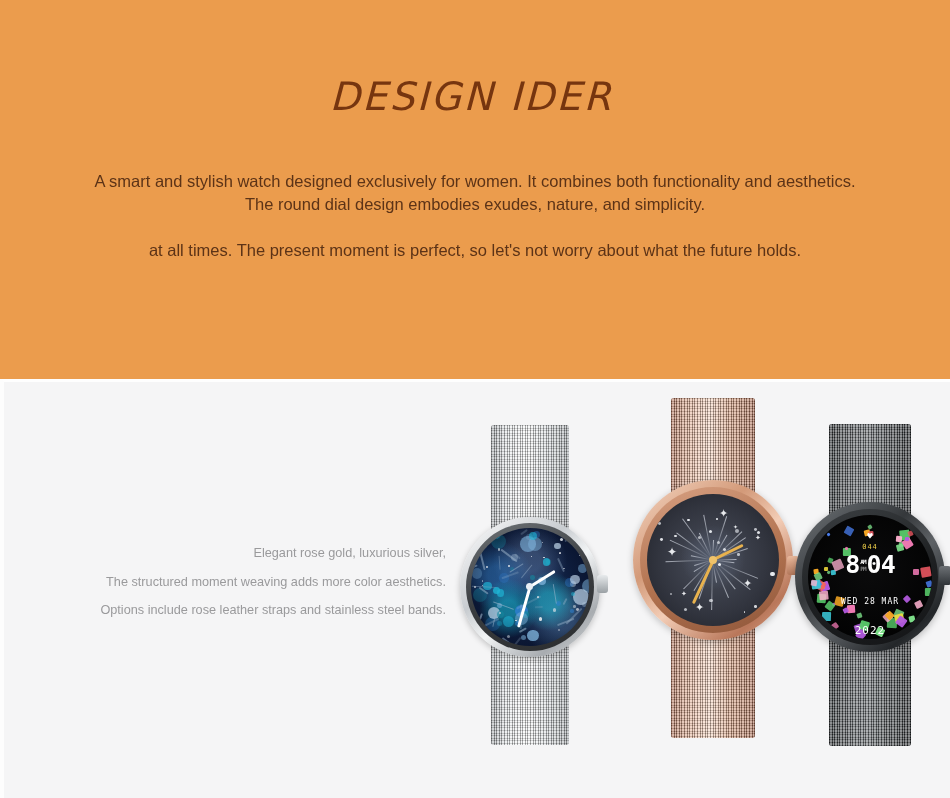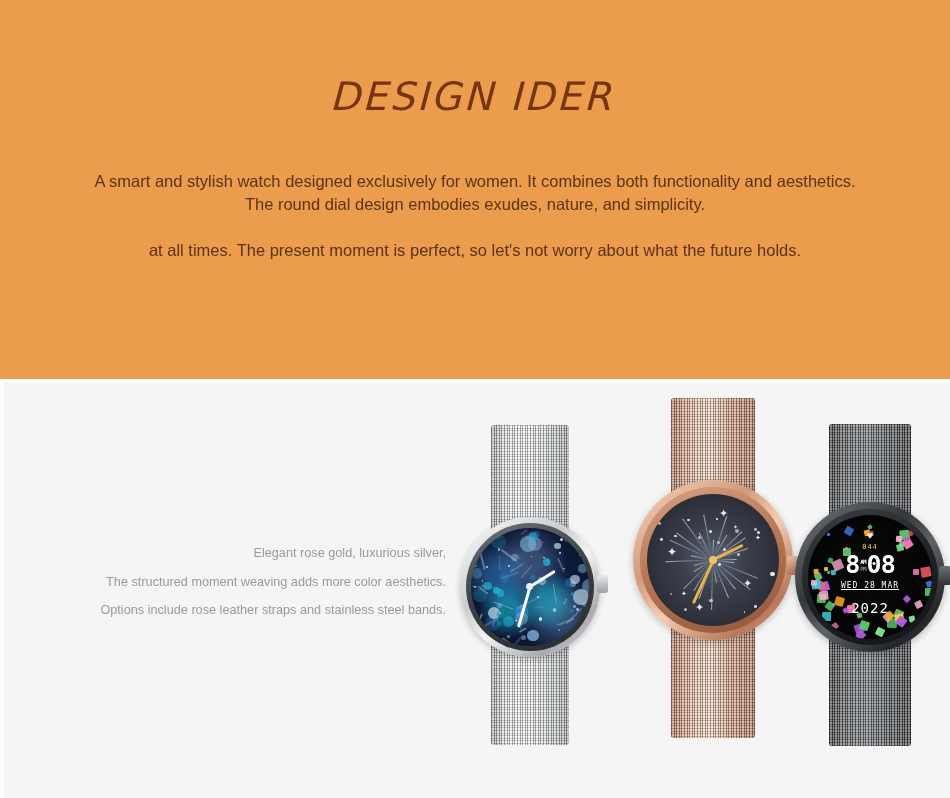--- a/index.html
+++ b/index.html
@@ -194,22 +194,22 @@
   .d-steps { margin-top: 2px; font-size: 7px; color:#f2d24a; letter-spacing:1px; }
   .d-time {
     margin-top: 1px; display: flex; align-items: center;
     font-size: 25px; font-weight: bold; letter-spacing: -1px; line-height: 1;
   }
   .d-ampm {
     display: flex; flex-direction: column; align-items: center;
     font-size: 6px; line-height: 7px; margin: 0 1px; font-weight: bold;
   }
   .d-ampm .pm { color: #8a8a8a; }
-  .d-date { margin-top: 4px; font-size: 8px; letter-spacing: 1px; text-decoration: underline; }
-  .d-year { margin-top: 10px; font-size: 14px; letter-spacing: 1px; }
+  .d-date { margin-top: 20px; font-size: 8px; letter-spacing: 1px; }
+  .d-year { margin-top: 18px; font-size: 11px; letter-spacing: 1px; }
   .confetti { position: absolute; border-radius: 1px; }
 
   
   .h-hour { width: 3px; height: 30px; }
   .h-min  { width: 2.5px; height: 42px; }
   .star { position: absolute; color: #e7e9ec; line-height: 1; }
   .dot  { position: absolute; border-radius: 50%; background: #dfe3e8; }
   .sprig { position: absolute; border-radius: 50%; }
 </style>
 </head>
@@ -497,21 +497,21 @@
         </div>
       <div class="dface">
         <div class="d-heart">♥</div>
         <div class="d-steps">044</div>
         <div class="d-time">
           <span>8</span>
           <span class="d-ampm">
             <span class="am">AM</span>
             <span class="pm">PM</span>
           </span>
-          <span>08</span>
+          <span>04</span>
         </div>
         <div class="d-date">WED 28 MAR</div>
         <div class="d-year">2022</div>
       </div>
     </div>
   </div>
 
 </div>
 
 </body></html>

